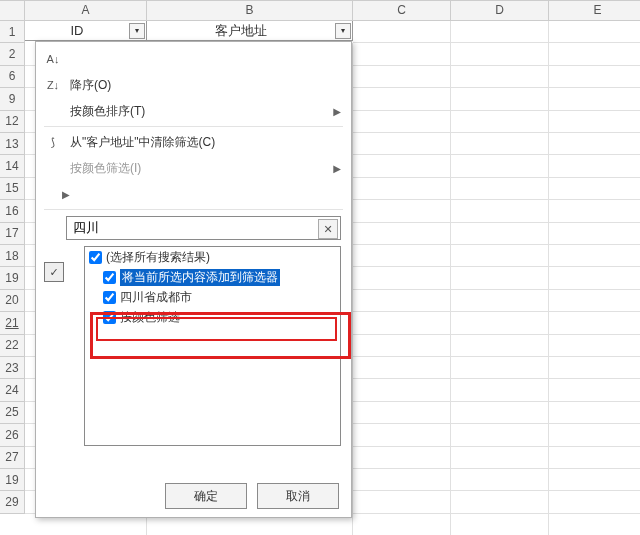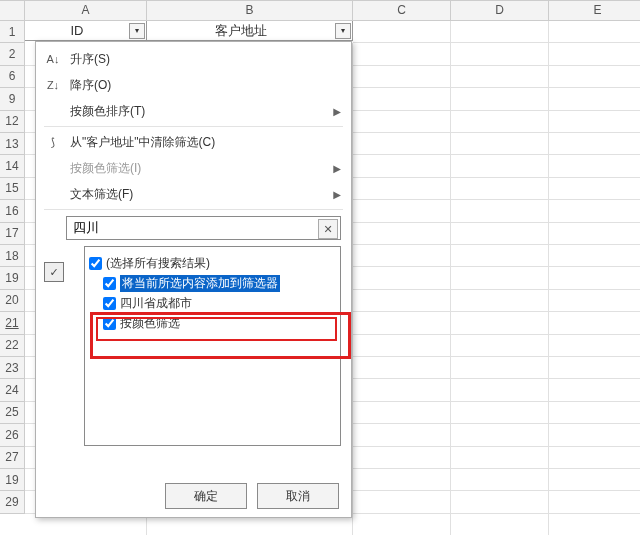--- a/index.html
+++ b/index.html
@@ -19,21 +19,21 @@
   .mi{display:flex;align-items:center;height:26px;padding:0 10px 0 8px;position:relative;}
   .mi .ico{width:18px;height:18px;display:flex;align-items:center;justify-content:center;font-size:11px;color:#555;}
   .mi .lbl{margin-left:8px;flex:1;}
   .mi .arrow{color:#666;font-size:10px;}
   .mi.disabled{color:#999;}
   .sep{height:1px;background:#e3e3e3;margin:2px 8px;}
   .searchwrap{margin:0 10px 6px 30px;position:relative;}
   .searchbox{width:100%;height:24px;border:1px solid #8a8a8a;box-sizing:border-box;padding:0 24px 0 6px;font-size:13px;font-family:inherit;}
   .clearx{position:absolute;right:3px;top:3px;width:18px;height:18px;border:1px solid #aaa;background:#f3f3f3;display:flex;align-items:center;justify-content:center;font-size:11px;color:#555;}
   .selectall{position:absolute;left:8px;top:220px;width:18px;height:18px;border:1px solid #777;background:#eee;display:flex;align-items:center;justify-content:center;font-size:11px;color:#444;}
-  .treebox{margin:0px 10px 0 48px;height:200px;border:1px solid #8a8a8a;box-sizing:border-box;padding:6px 4px;overflow:hidden;position:relative;}
+  .treebox{margin:0px 10px 0 48px;height:200px;border:1px solid #8a8a8a;box-sizing:border-box;padding:0 4px;overflow:hidden;position:relative;}
   .ti{display:flex;align-items:center;height:20px;margin:0 0 0 14px;font-size:12px;}
   .ti input{margin:0 4px 0 0;width:13px;height:13px;}
   .ti.first{margin-left:0;}
   .hi{background:#0a64c8;color:#fff;padding:0 2px;}
   .redbox1{position:absolute;left:54px;top:270px;width:255px;height:41px;border:3px solid #e02020;pointer-events:none;}
   .redbox2{position:absolute;left:60px;top:275px;width:237px;height:20px;border:2px solid #e02020;pointer-events:none;}
   .btnrow{position:absolute;left:0;right:0;bottom:8px;display:flex;justify-content:flex-end;gap:10px;padding:0 12px;}
   .btn{width:80px;height:24px;border:1px solid #8a8a8a;background:#f3f3f3;display:flex;align-items:center;justify-content:center;font-size:12px;}
 </style>
 </head>
@@ -202,21 +202,20 @@
     <span class="txt">客户地址</span>
     <span class="dropbtn">
         <span>▾</span>
       </span>
   </div>
 
   <div class="panel">
     <div class="menu">
       <div class="mi">
         <span class="ico">A↓</span>
-        <span class="lbl">升序(S)</span>
       </div>
       <div class="mi">
         <span class="ico">Z↓</span>
         <span class="lbl">降序(O)</span>
       </div>
       <div class="mi">
         <span class="ico"></span>
         <span class="lbl">按颜色排序(T)</span>
         <span class="arrow">▶</span>
       </div>
@@ -225,21 +224,20 @@
         <span class="ico">⟆</span>
         <span class="lbl">从"客户地址"中清除筛选(C)</span>
       </div>
       <div class="mi disabled">
         <span class="ico"></span>
         <span class="lbl">按颜色筛选(I)</span>
         <span class="arrow">▶</span>
       </div>
       <div class="mi">
         <span class="ico"></span>
-        <span class="lbl">文本筛选(F)</span>
         <span class="arrow">▶</span>
       </div>
       <div class="sep"></div>
     </div>
 
     <div class="searchwrap">
       <input class="searchbox" value="四川" style="">
       <div class="clearx">
           <span>✕</span>
         </div>

